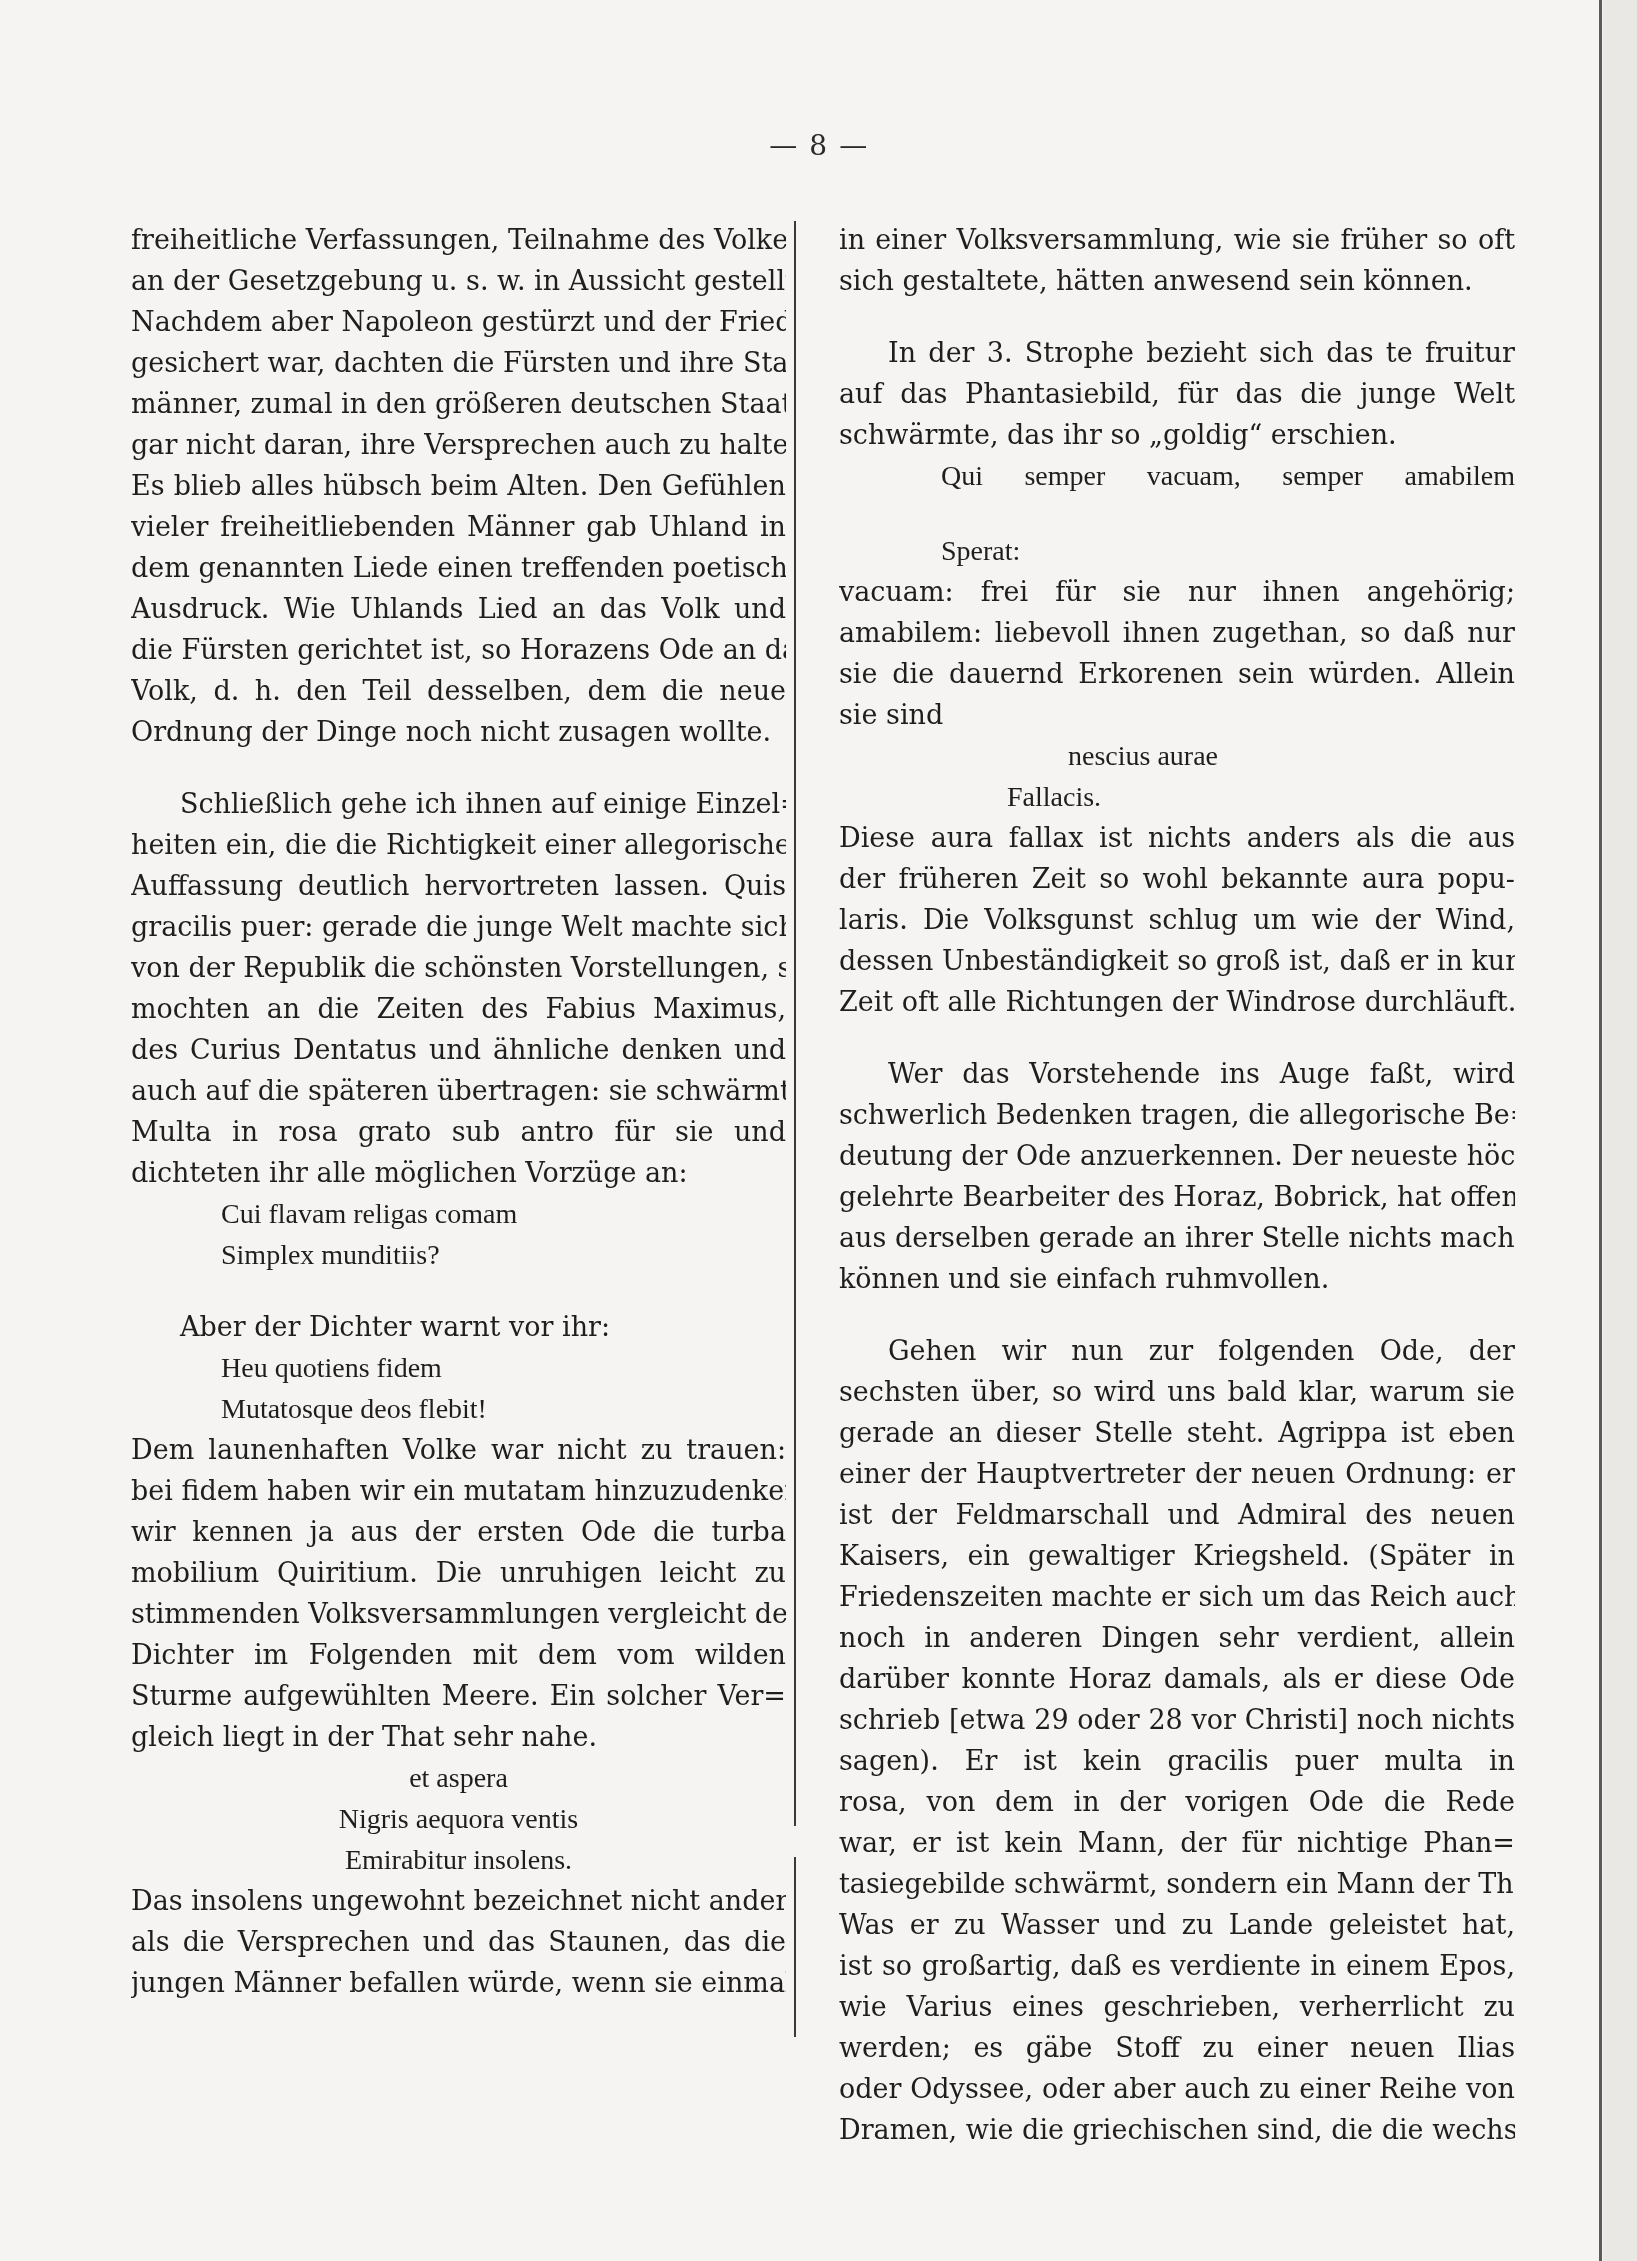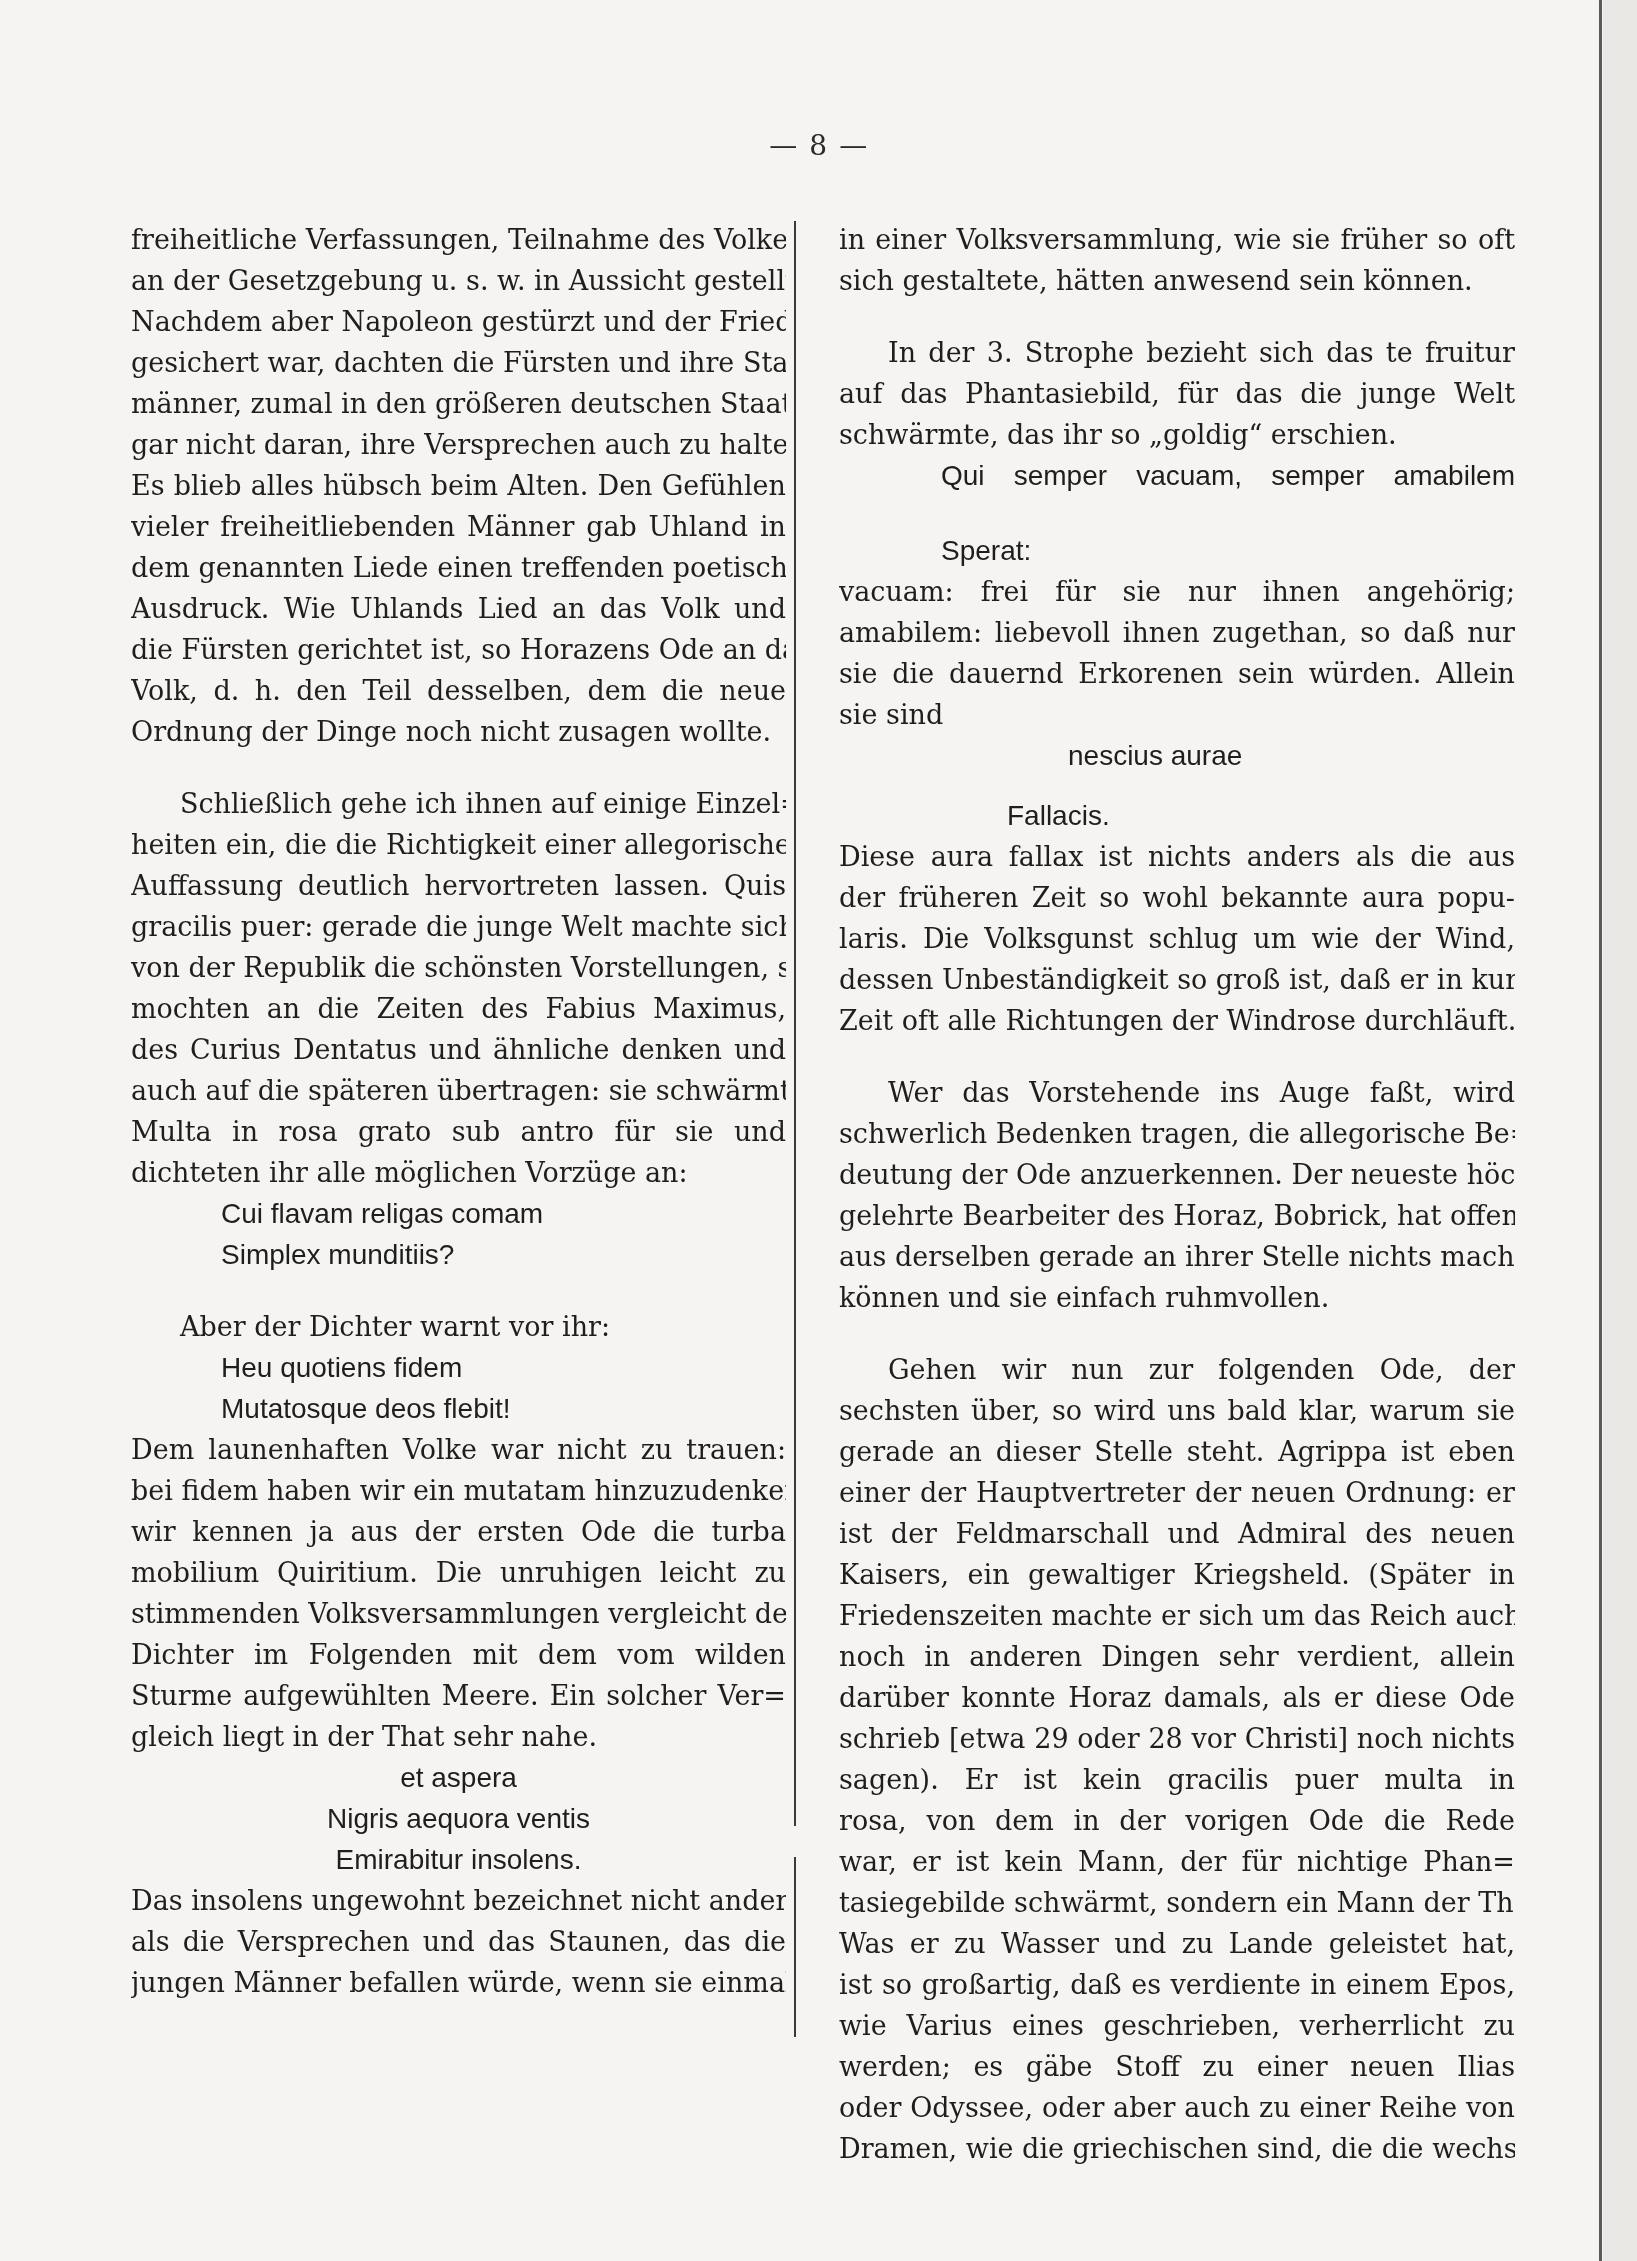--- a/index.html
+++ b/index.html
@@ -35,21 +35,21 @@
     .col-left { left: 131px; width: 655px; }
     .col-right { left: 839px; width: 676px; }
     .divider {
       position: absolute; left: 794px; width: 1.6px; background: #3a3a3a;
     }
     .divider.d1 { top: 221px; height: 1605px; }
     .divider.d2 { top: 1857px; height: 180px; }
     .line { white-space: nowrap; height: 41px; overflow: hidden; text-align-last: justify; }
     .line.last { text-align-last: left; }
     .indent { padding-left: 49px; margin-top: 31px; }
-    .latin { font-family: Liberation Sans, sans-serif; font-size: 28px; }
+    .latin { font-family: Liberation Serif, serif; font-size: 28px; }
     .verse { padding-left: 90px; text-align-last: left; }
     .verse2 { padding-left: 229px; text-align-last: left; }
     .verse-c { text-align: center; text-align-last: center; }
   </style>
 </head>
 <body>
 
 <div class="page"></div>
 <div class="page-edge"></div>
 <div class="page-strip"></div>
@@ -110,21 +110,21 @@
   <div class="line indent">In der 3. Strophe bezieht sich das te fruitur</div>
   <div class="line">auf das Phantasiebild, für das die junge Welt</div>
   <div class="line last">schwärmte, das ihr so „goldig“ erschien.</div>
   <div class="line verse latin" style="padding-left:102px;text-align-last:justify;">Qui semper vacuam, semper amabilem</div>
   <div class="line verse latin" style="padding-left:102px;margin-top:34px;">Sperat:</div>
   <div class="line">vacuam: frei für sie nur ihnen angehörig;</div>
   <div class="line">amabilem: liebevoll ihnen zugethan, so daß nur</div>
   <div class="line">sie die dauernd Erkorenen sein würden. Allein</div>
   <div class="line last">sie sind</div>
   <div class="line verse2 latin">nescius aurae</div>
-  <div class="line verse latin" style="padding-left:168px;margin-top:19px;">Fallacis.</div>
+  <div class="line verse latin" style="padding-left:168px;">Fallacis.</div>
   <div class="line">Diese aura fallax ist nichts anders als die aus</div>
   <div class="line">der früheren Zeit so wohl bekannte aura popu-</div>
   <div class="line">laris. Die Volksgunst schlug um wie der Wind,</div>
   <div class="line">dessen Unbeständigkeit so groß ist, daß er in kurzer</div>
   <div class="line">Zeit oft alle Richtungen der Windrose durchläuft.</div>
   <div class="line indent">Wer das Vorstehende ins Auge faßt, wird</div>
   <div class="line">schwerlich Bedenken tragen, die allegorische Be=</div>
   <div class="line">deutung der Ode anzuerkennen. Der neueste höchst</div>
   <div class="line">gelehrte Bearbeiter des Horaz, Bobrick, hat offenbar</div>
   <div class="line">aus derselben gerade an ihrer Stelle nichts machen</div>

